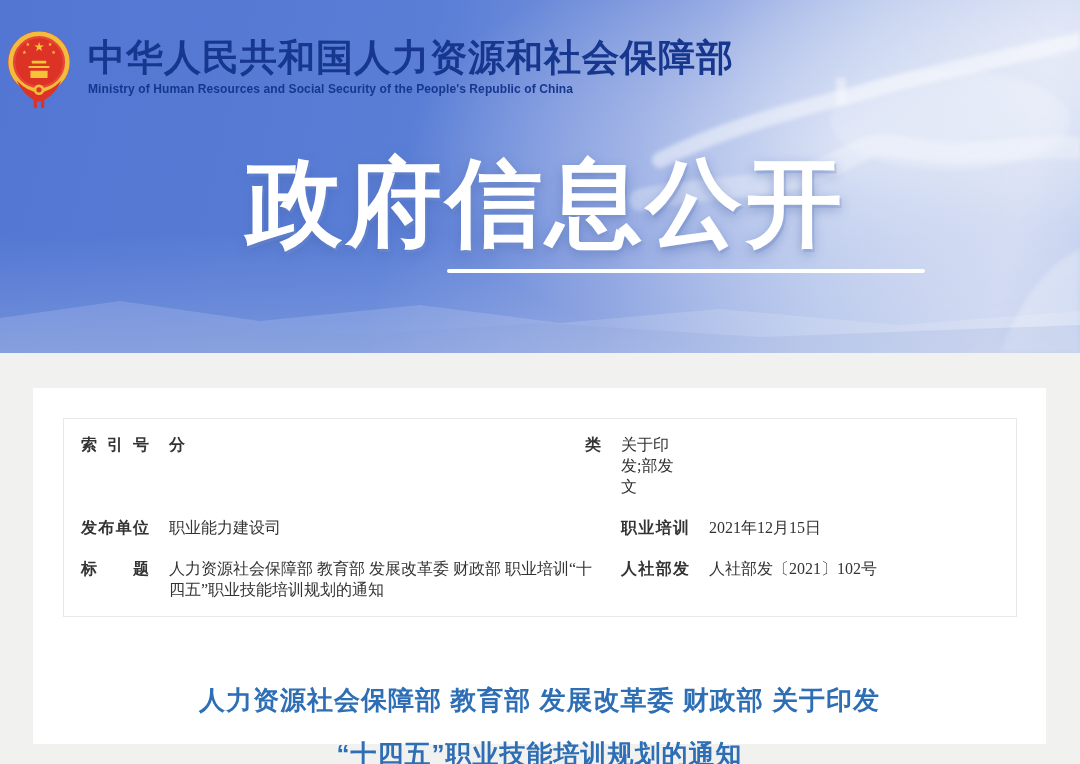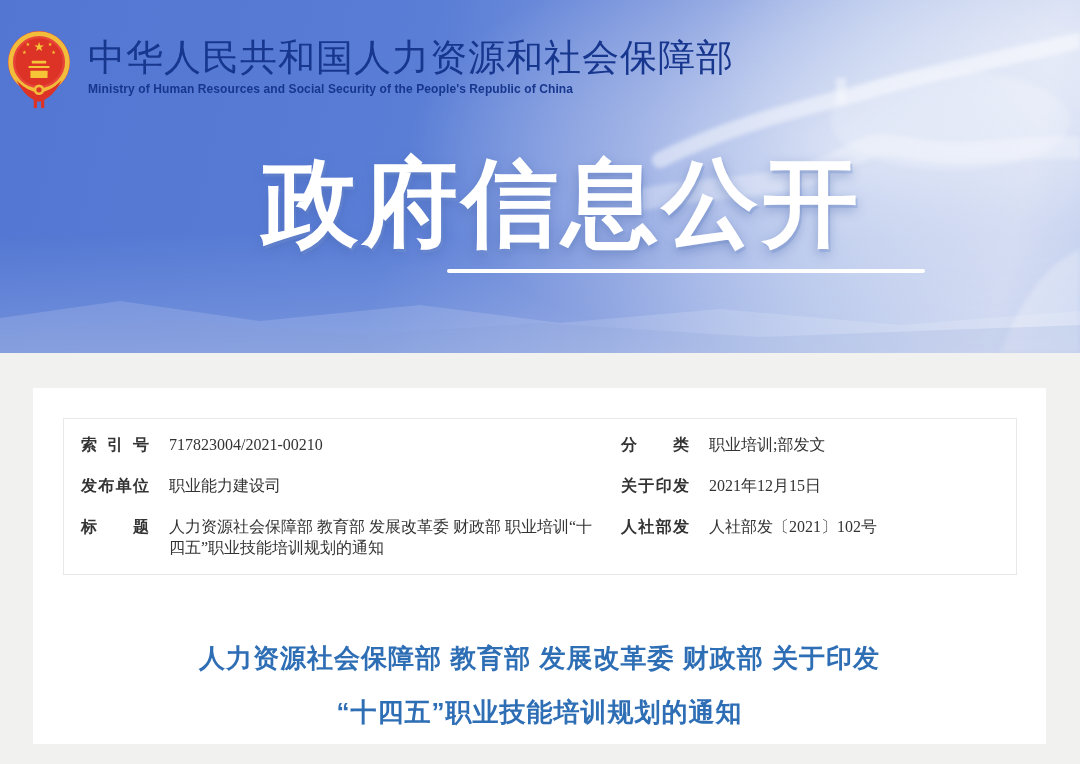--- a/index.html
+++ b/index.html
@@ -17,29 +17,29 @@
   .banner::after{ 
     content:""; position:absolute; left:0; bottom:0; width:100%; height:120px;
     background:linear-gradient(to bottom, rgba(255,255,255,0), rgba(255,255,255,.18));
   }
   .wall-deco{ position:absolute; top:0; right:0; width:460px; height:353px; filter:blur(2px); opacity:.85; }
   .ridge-deco{ position:absolute; left:0; bottom:0; width:1080px; height:90px; }
 
   .emblem{ position:absolute; left:6px; top:27px; width:66px; height:86px; }
 
   .ministry-cn{
-    position:absolute; left:88px; top:33px; font-size:37px; font-weight:normal;
+    position:absolute; left:88px; top:33px; font-size:37px; font-weight:bold;
     color:#17368e; letter-spacing:1px; white-space:nowrap;
   }
   .ministry-en{
     position:absolute; left:88px; top:82px; font-size:12px; font-weight:bold;
     color:#17368e; white-space:nowrap; letter-spacing:.1px;
   }
   .gov-open{
-    position:absolute; left:262px; top:140px; font-size:96px; font-weight:900;
+    position:absolute; left:246px; top:140px; font-size:96px; font-weight:900;
     color:#ffffff; letter-spacing:4px; white-space:nowrap;
     text-shadow:0 5px 12px rgba(70,100,170,.45), 2px 3px 0 rgba(130,158,215,.35);
   }
   .gov-underline{
     position:absolute; left:447px; top:269px; width:478px; height:4px;
     background:#ffffff; border-radius:2px;
   }
 
   
   .page-body{ position:relative; width:1080px; height:411px; background:#f1f1ef; }
@@ -115,29 +115,28 @@
   <div class="gov-underline"></div>
 </div>
 
 <div class="page-body">
   <div class="content-panel">
 
     <div class="meta-table">
 
       <div class="meta-row">
         <span class="m-label">索引号</span>
-        <span class="m-value">717823004/2021-00210</span>
         <span class="m-label">分类</span>
-        <span class="m-value">职业培训;部发文</span>
+        <span class="m-value">关于印发;部发文</span>
       </div>
 
       <div class="meta-row">
         <span class="m-label">发布单位</span>
         <span class="m-value">职业能力建设司</span>
-        <span class="m-label">关于印发</span>
+        <span class="m-label">职业培训</span>
         <span class="m-value">2021年12月15日</span>
       </div>
 
       <div class="meta-row">
         <span class="m-label">标题</span>
         <span class="m-value">人力资源社会保障部 教育部 发展改革委 财政部 职业培训“十四五”职业技能培训规划的通知</span>
         <span class="m-label">人社部发</span>
         <span class="m-value">人社部发〔2021〕102号</span>
       </div>
     </div>

